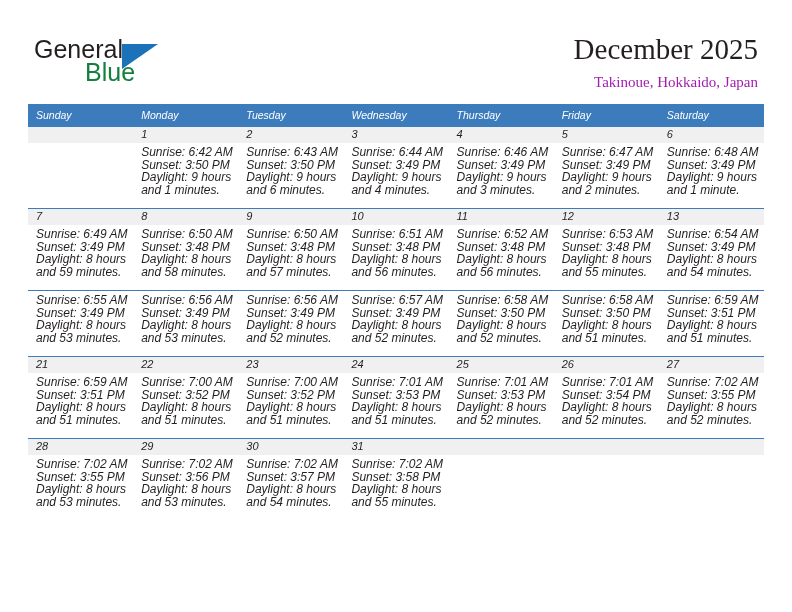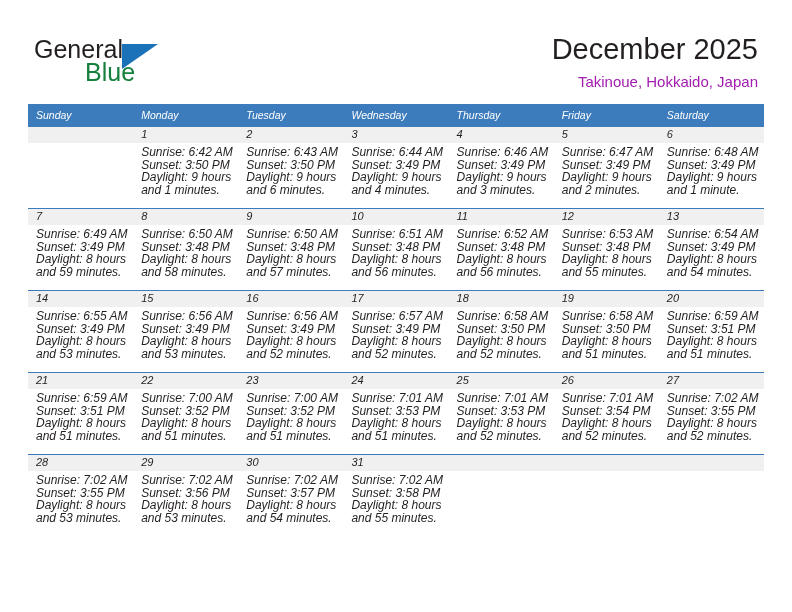--- a/index.html
+++ b/index.html
@@ -59,20 +59,21 @@
     width: 0;
     height: 0;
     border-left: 36px solid #1b72b8;
     border-bottom: 25px solid transparent;
   }
   .title-block {
     position: absolute;
     right: 34px;
     top: 30px;
     text-align: right;
+    font-family: Liberation Serif, serif;
   }
   .cal-title {
     font-size: 29px;
     font-weight: normal;
     color: #231f20;
     line-height: 38px;
     white-space: nowrap;
   }
   .cal-subtitle {
     font-size: 15px;
@@ -276,29 +277,20 @@
           <td>
             <div class="cell-line">Sunrise: 6:54 AM</div>
             <div class="cell-line">Sunset: 3:49 PM</div>
             <div class="cell-line">Daylight: 8 hours</div>
             <div class="cell-line">and 54 minutes.</div>
           </td>
         </tr>
         <tr class="week-sep">
           <td colspan="7"></td>
         </tr>
-        <tr class="daynum-row">
-          <td>14</td>
-          <td>15</td>
-          <td>16</td>
-          <td>17</td>
-          <td>18</td>
-          <td>19</td>
-          <td>20</td>
-        </tr>
         <tr class="info-row">
           <td>
             <div class="cell-line">Sunrise: 6:55 AM</div>
             <div class="cell-line">Sunset: 3:49 PM</div>
             <div class="cell-line">Daylight: 8 hours</div>
             <div class="cell-line">and 53 minutes.</div>
           </td>
           <td>
             <div class="cell-line">Sunrise: 6:56 AM</div>
             <div class="cell-line">Sunset: 3:49 PM</div>

